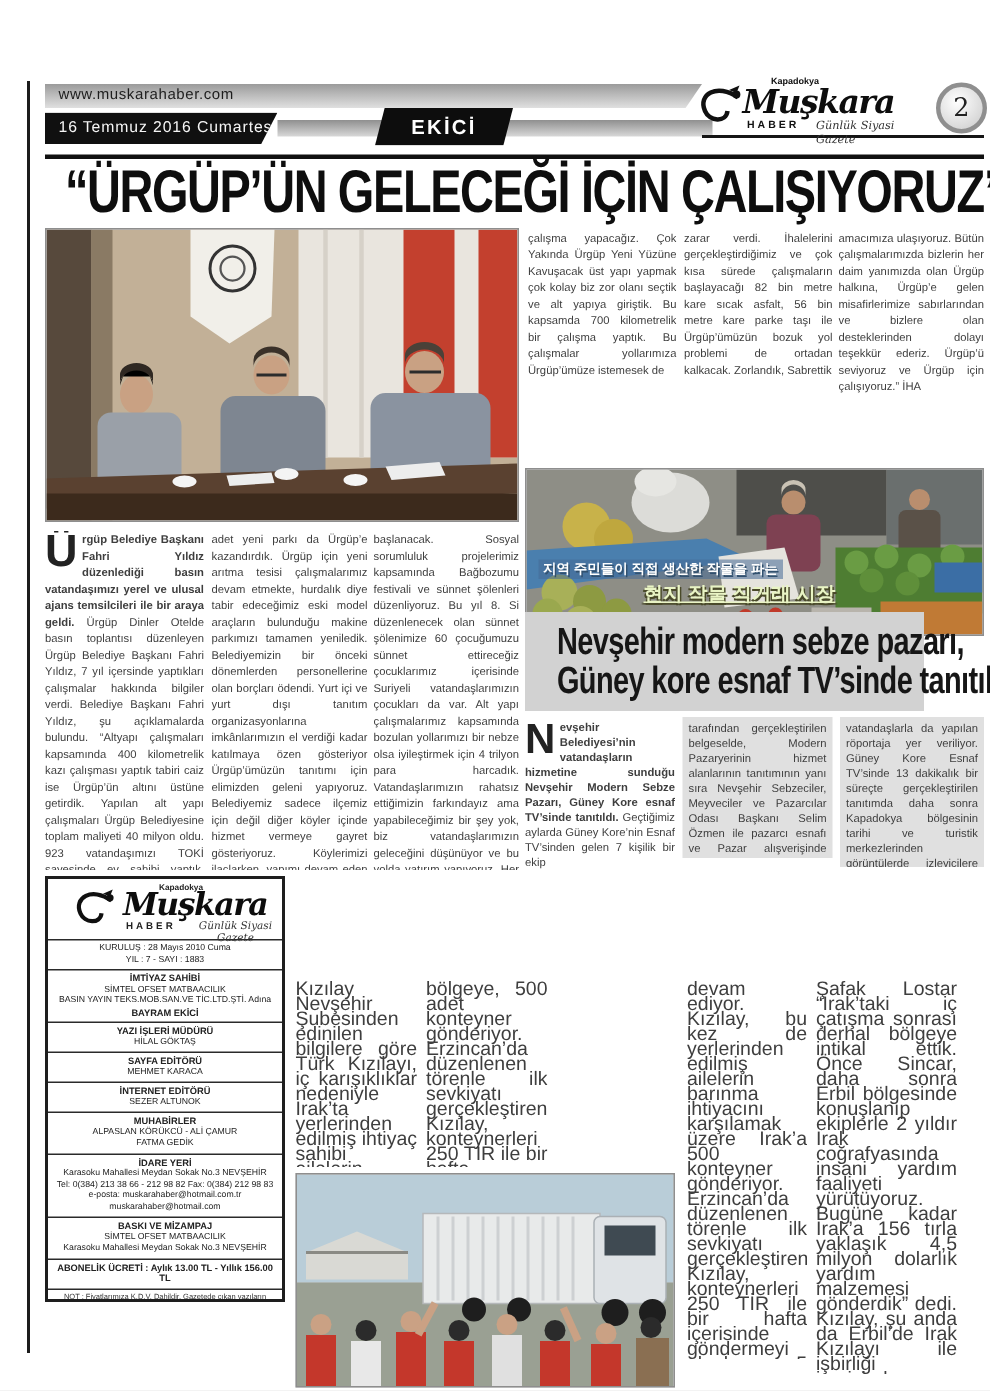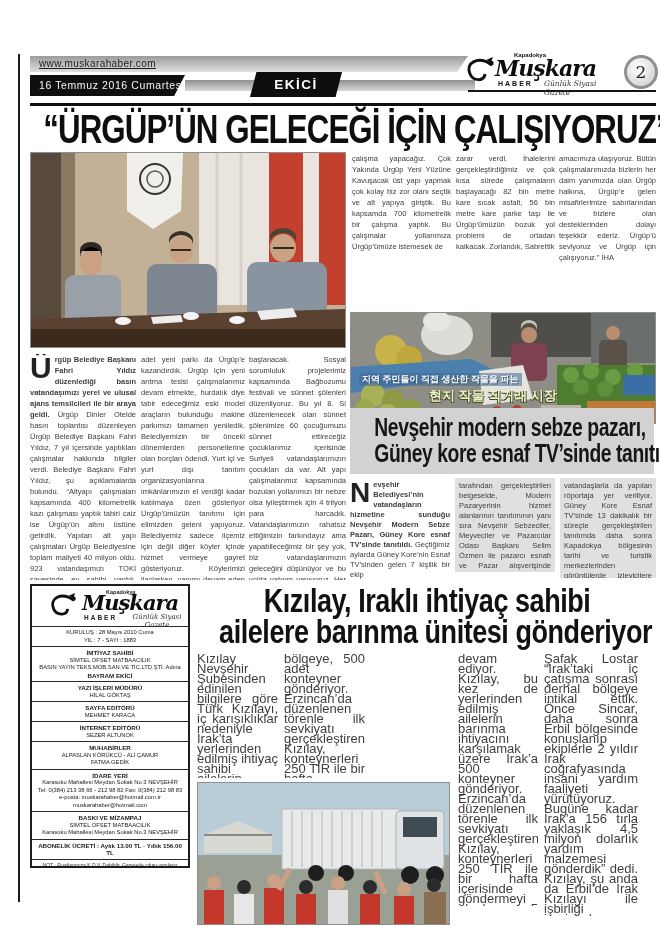--- a/index.html
+++ b/index.html
@@ -3,21 +3,21 @@
 <meta charset="utf-8">
 <style>
   html,body{margin:0;padding:0;background:#e9e9e9;}
   body{font-family:"Liberation Sans",sans-serif;}
   .page{position:relative;width:660px;height:927px;background:#ffffff;overflow:hidden;margin:0 auto;}
   
   .left-rule{position:absolute;left:18px;top:54px;width:2px;height:848px;background:#1c1c1c;}
   .url-bar{position:absolute;left:30px;top:56px;width:438px;height:16px;
     background:linear-gradient(180deg,#9b9b9b,#e0e0e0);
     clip-path:polygon(0 0,100% 0,97.5% 100%,0 100%);
-    font-size:10px;color:#1d1d1d;line-height:16px;padding-left:9px;box-sizing:border-box;letter-spacing:.4px;text-decoration:underline;}
+    font-size:10px;color:#1d1d1d;line-height:16px;padding-left:9px;box-sizing:border-box;letter-spacing:.4px;}
   .date-bar{position:absolute;left:30px;top:75px;width:155px;height:21px;background:#101010;
     clip-path:polygon(0 0,100% 0,93% 100%,0 100%);
     color:#f5f5f5;font-size:10.5px;line-height:21px;padding-left:9px;box-sizing:border-box;letter-spacing:.6px;}
   .gray-strip{position:absolute;left:185px;top:80px;width:290px;height:11px;
     background:linear-gradient(180deg,#8f8f8f,#d8d8d8);}
   .section-badge{position:absolute;left:250px;top:72px;width:92px;height:25px;background:#0d0d0d;
     clip-path:polygon(7% 0,100% 0,93% 100%,0 100%);
     color:#ffffff;font-weight:bold;font-size:13.5px;line-height:25px;text-align:center;letter-spacing:1.5px;}
   .logo-rule{position:absolute;left:468px;top:90px;width:188px;height:2px;background:#151515;}
   .masthead{position:absolute;left:462px;top:52px;width:160px;height:40px;}
@@ -28,36 +28,36 @@
   .mh-sub{position:absolute;left:36px;top:28px;font-size:7px;font-weight:bold;letter-spacing:2px;color:#111;}
   .mh-tag{position:absolute;left:82px;top:27px;font-family:"DejaVu Serif",serif;font-style:italic;font-size:7.5px;color:#333;}
   .page-circle{position:absolute;left:624px;top:55px;width:28px;height:28px;border-radius:50%;
     border:3px solid #8f8f8f;background:radial-gradient(circle at 40% 35%,#ffffff,#c9c9c9);
     text-align:center;line-height:28px;font-family:"DejaVu Serif",serif;font-size:17px;color:#222;}
   .main-rule{position:absolute;left:30px;top:103px;width:626px;height:3px;background:#101010;}
   
   .h1-wrap{position:absolute;left:16px;top:106px;width:628px;height:44px;text-align:center;}
   .h1-text{display:inline-block;font-weight:bold;font-size:34px;color:#0e0e0e;letter-spacing:-1px;
     transform:scale(.92,1.18);transform-origin:center top;white-space:nowrap;}
-  .h2-band{position:absolute;left:350px;top:408px;width:304px;height:66px;background:#d2d2d2;text-align:center;}
+  .h2-band{position:absolute;left:350px;top:408px;width:266px;height:66px;background:#d2d2d2;text-align:center;}
   .h2-line{font-weight:bold;font-size:23px;color:#161616;line-height:26px;letter-spacing:-.5px;
     transform:scale(.84,1.1);transform-origin:center top;white-space:nowrap;}
   .h3-wrap{position:absolute;left:196px;top:583px;width:462px;height:66px;text-align:center;}
   .h3-line{font-weight:bold;font-size:30px;color:#111;line-height:31px;letter-spacing:-.5px;
     transform:scale(.9,1.12);transform-origin:center top;white-space:nowrap;}
   
   .col{position:absolute;font-size:7.5px;line-height:11px;color:#3e3e3e;text-align:justify;overflow:hidden;}
   .col3x{font-size:13px;line-height:10px;}
   .dropcap{float:left;font-weight:bold;font-size:30px;line-height:26px;color:#222;margin:1px 3px 0 0;}
   .graybox{background:#e0e0e0;padding:3px 4px;box-sizing:border-box;}
   .photo{position:absolute;border:1px solid #8e8e8e;box-sizing:border-box;overflow:hidden;background:#ccc;}
   .caption1{position:absolute;left:8px;top:60px;font-size:9px;font-weight:bold;color:#fefefe;
     background:rgba(70,105,150,.55);padding:0 3px;text-shadow:1px 1px 0 #31506e;white-space:nowrap;}
   .caption2{position:absolute;left:78px;top:74px;font-size:13px;font-weight:bold;color:#e9f4c4;
-    text-shadow:1px 1px 0 #4a4a2a,-1px 1px 0 #4a4a2a;white-space:nowrap;}
+    text-shadow:1px 1px 0 #4a4a2a,-1px 1px 0 #4a4a2a;white-space:nowrap;text-decoration:underline;}
   
   .kunye{position:absolute;left:30px;top:584px;width:160px;height:284px;border:2px solid #1e1e1e;
     background:#fff;box-sizing:border-box;font-size:6px;color:#222;text-align:center;overflow:hidden;}
   .k-row{border-bottom:1px solid #2a2a2a;padding:2px 2px;line-height:7.5px;}
   .k-row:last-child{border-bottom:none;}
   .k-title{font-weight:bold;font-size:6.2px;}
   .k-line{font-size:5.8px;}
   .k-note{font-size:5px;line-height:6.5px;color:#333;}
   .k-logo{position:relative;height:40px;border-bottom:1px solid #2a2a2a;}
   .k-region{position:absolute;left:74px;top:3px;font-size:5.5px;font-weight:bold;}
@@ -251,24 +251,20 @@
     </div>
     <div class="k-row">
       <div class="k-title">ABONELİK ÜCRETİ : Aylık 13.00 TL - Yıllık 156.00 TL</div>
     </div>
     <div class="k-row">
       <div class="k-note">NOT : Fiyatlarımıza K.D.V. Dahildir. Gazetede çıkan yazıların sorumluluğu yazarlarımıza aittir. Gazetemize gönderilen yazılar ve haberler iade edilmez.</div>
     </div>
 
   </div>
 
-  <div class="h3-wrap">
-    <div class="h3-line">Kızılay, Iraklı ihtiyaç sahibi</div>
-    <div class="h3-line">ailelere barınma ünitesi gönderiyor</div>
-  </div>
 
   <div class="col col3x" style="left:197px;top:654px;width:81px;height:124px;">Kızılay Nevşehir Şubesinden edinilen bilgilere göre Türk Kızılayı, iç karışıklıklar nedeniyle Irak’ta yerlerinden edilmiş ihtiyaç sahibi ailelerin barınma ihtiyacını karşılamak üzere</div>
   <div class="col col3x" style="left:284px;top:654px;width:81px;height:124px;">bölgeye, 500 adet konteyner gönderiyor. Erzincan’da düzenlenen törenle ilk sevkiyatı gerçekleştiren Kızılay, konteynerleri 250 TİR ile bir hafta içerisinde göndermeyi planlıyor.</div>
   <div class="col col3x" style="left:458px;top:654px;width:80px;height:252px;">devam ediyor. Kızılay, bu kez de yerlerinden edilmiş ailelerin barınma ihtiyacını karşılamak üzere Irak’a 500 konteyner gönderiyor. Erzincan’da düzenlenen törenle ilk sevkiyatı gerçekleştiren Kızılay, konteynerleri 250 TİR ile bir hafta içerisinde göndermeyi planlıyor. 5 milyon 250 bin liralık değerindeki konteynerlerin 125 adeti Bağdat, 125 adeti Anbar ve 125 adeti Dohuk’ta dağıtılacak. Kalan konteynerlerin dağıtımı ise Irak Milli Eğitim Bakanlığı tarafından 75 adeti Dohuk, 50 adeti Bağdat’ta gerçekleştirilecek. Türk Kızılayı Kuzeydoğu Anadolu Bölge Müdürü</div>
   <div class="col col3x" style="left:544px;top:654px;width:94px;height:262px;">Şafak Lostar “Irak’taki iç çatışma sonrası derhal bölgeye intikal ettik. Önce Sincar, daha sonra Erbil bölgesinde konuşlanıp ekiplerle 2 yıldır Irak coğrafyasında insani yardım faaliyeti yürütüyoruz. Bugüne kadar Irak’a 156 tırla yaklaşık 4,5 milyon dolarlık yardım malzemesi gönderdik” dedi. Kızılay, şu anda da Erbil’de Irak Kızılayı ile işbirliği içerisinde Muslim Aid Australia Derneği desteği ile 5 bin ekmek üretimi yaparak, ihtiyaç sahiplerine günlük olarak dağıtıyor. Kızılay, ramazan boyunca da gıda kolileri ve diğer insani ihtiyaç malzemeleri ile de desteğini sürdürmüştü. Alpaslan Körükcü</div>
 
   <div class="photo" style="left:197px;top:782px;width:253px;height:143px;">
     <svg width="251" height="141" viewBox="0 0 251 141">
       <rect x="0" y="0" width="251" height="72" fill="#b9cdd8"></rect>
       <rect x="0" y="72" width="251" height="69" fill="#9aa093"></rect>

